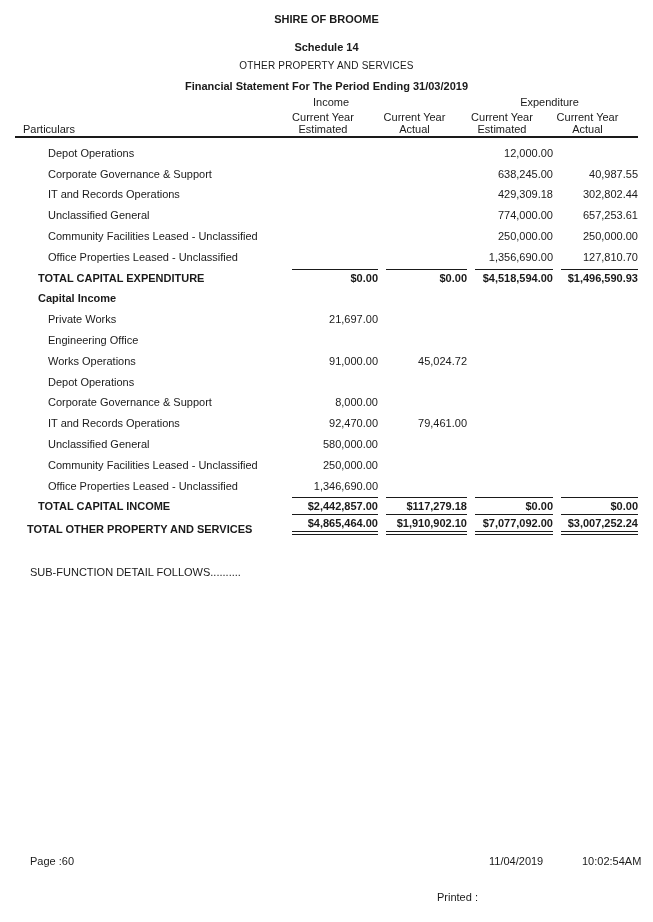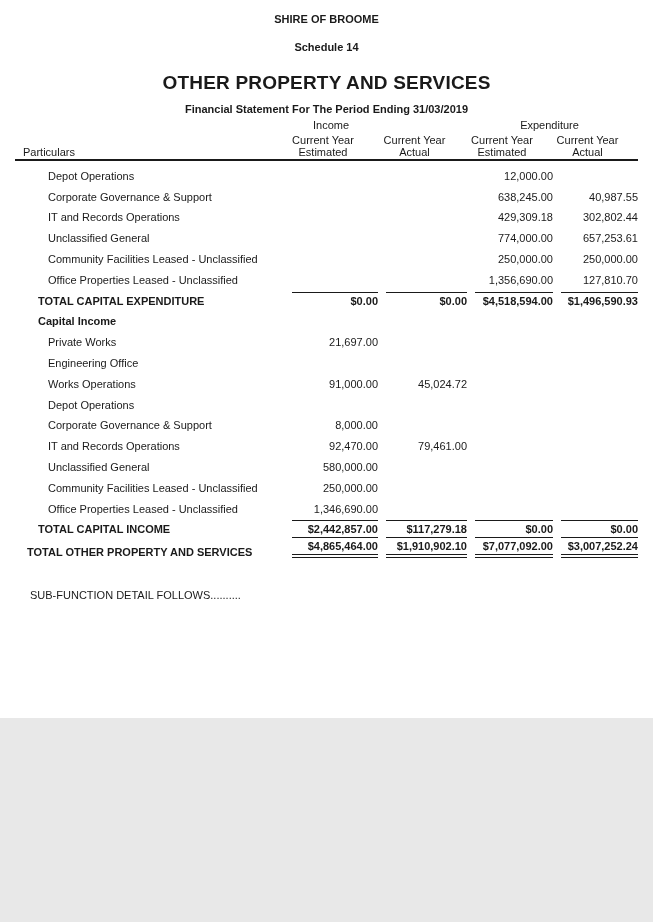--- a/index.html
+++ b/index.html
@@ -1,29 +1,29 @@
 <!DOCTYPE html>
 <html><head>
 <meta charset="utf-8">
 <style>
   html,body { margin:0; padding:0; background:#e8e8e8; }
   .page {
     position:relative;
-    width:653px; height:718px;
+    width:653px; height:922px;
     margin:0 auto;
     background:#ffffff;
     color:#1a1a1a;
     font-family:"Liberation Sans", sans-serif;
     overflow:hidden;
   }
   
   .doc-header { text-align:center; padding-top:13px; }
   .h-org   { font-size:11px; font-weight:bold; }
   .h-sched { font-size:11px; font-weight:bold; margin-top:16px; }
-  .h-title { font-size:19px; font-weight:bold; margin-top:19px; letter-spacing:.2px; }
+  .h-title { font-size:10px; font-weight:normal; margin-top:7px; letter-spacing:.2px; }
   .h-sub   { font-size:11px; font-weight:bold; margin-top:9px; }
   
   .table { margin:3px 15px 0 15px; width:623px; }
   .thead { position:relative; height:41px; border-bottom:2.5px solid #1a1a1a; font-size:11px; }
   .group-label { position:absolute; top:1px; text-align:center; }
   .group-income { left:269px; width:94px; }
   .group-expenditure { left:446px; width:177px; }
   .hrow { position:absolute; left:0; right:0; bottom:1px; display:flex; align-items:flex-end; }
   .hrow .particulars { flex:1; padding-left:8px; }
   .hcol { text-align:center; padding-right:16px; line-height:11.5px; box-sizing:border-box; }

